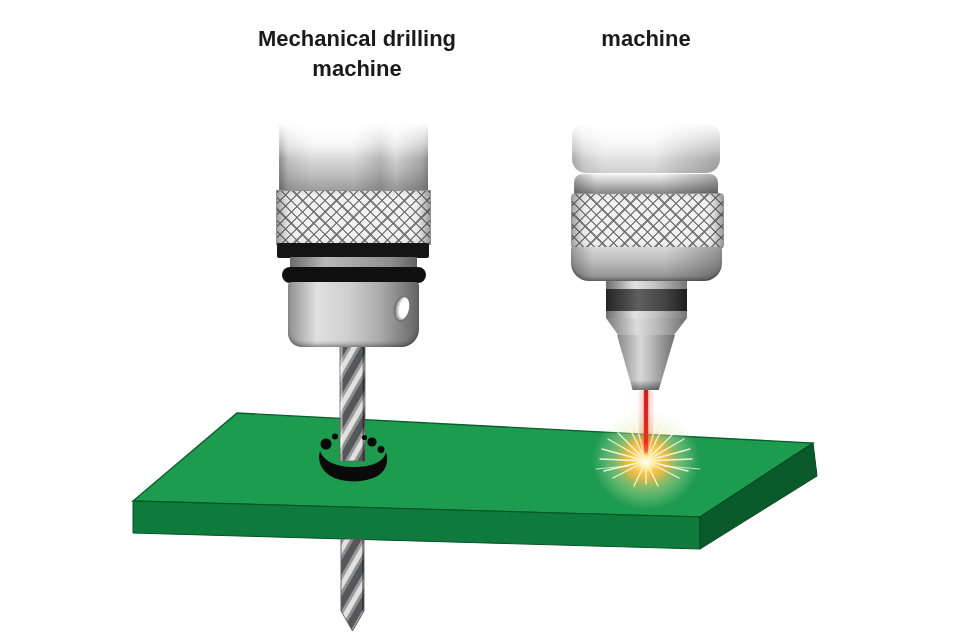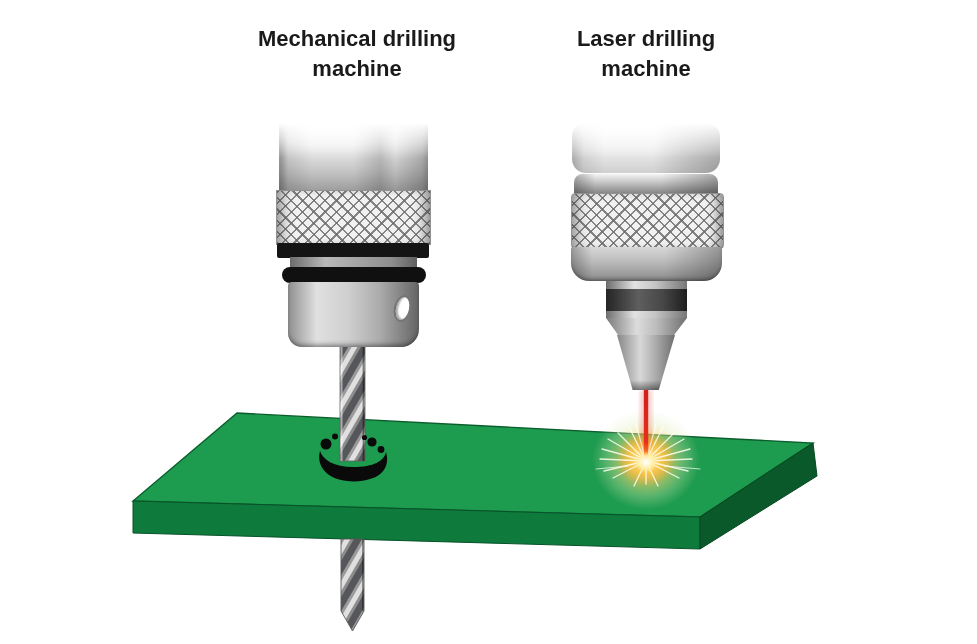--- a/index.html
+++ b/index.html
@@ -229,17 +229,16 @@
     <div class="part laser-cone"></div>
   </div>
 
   <div class="part top-fade"></div>
 
   <div class="label mech">
     <div>Mechanical drilling</div>
     <div>machine</div>
   </div>
   <div class="label laser">
-    <div>Laser drilling</div>
     <div>machine</div>
   </div>
 
 </div>
 
 </body></html>

